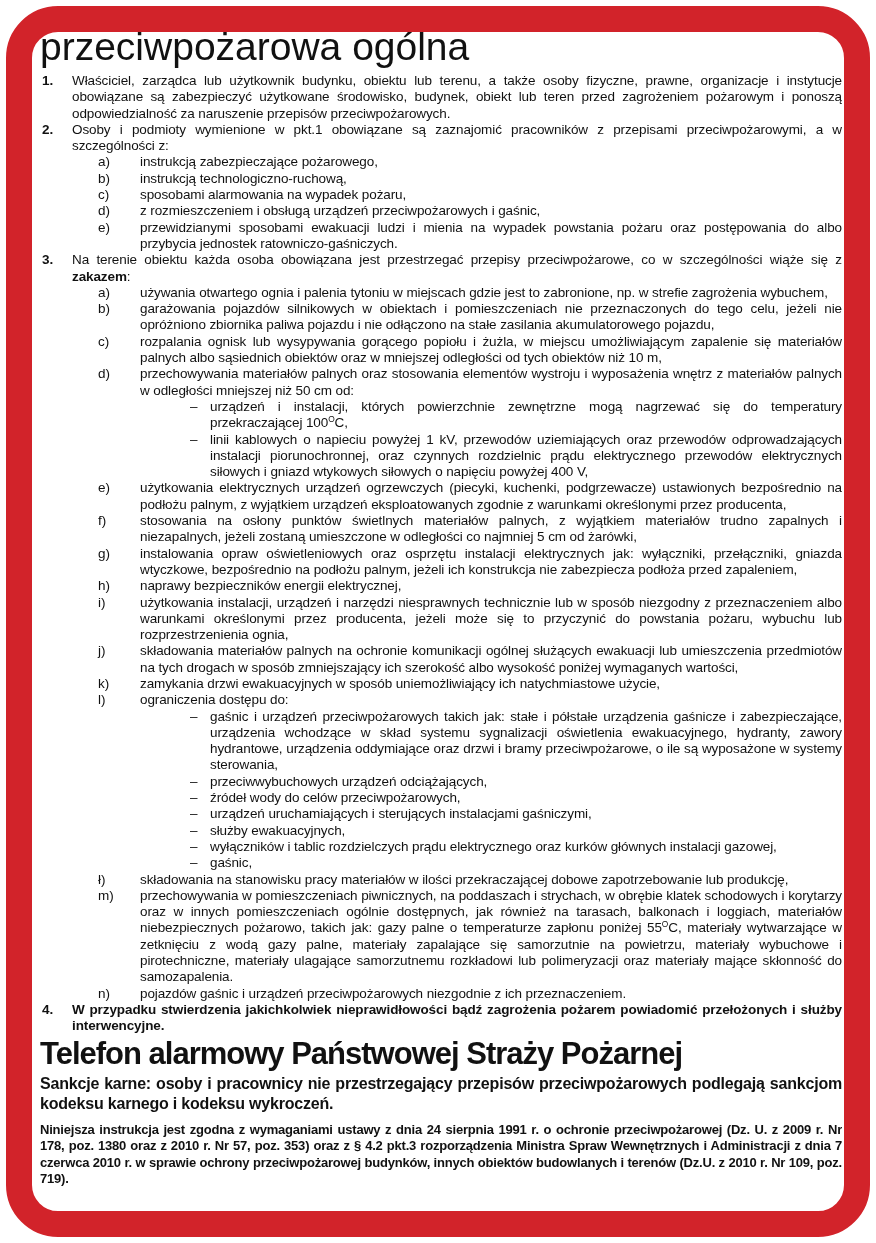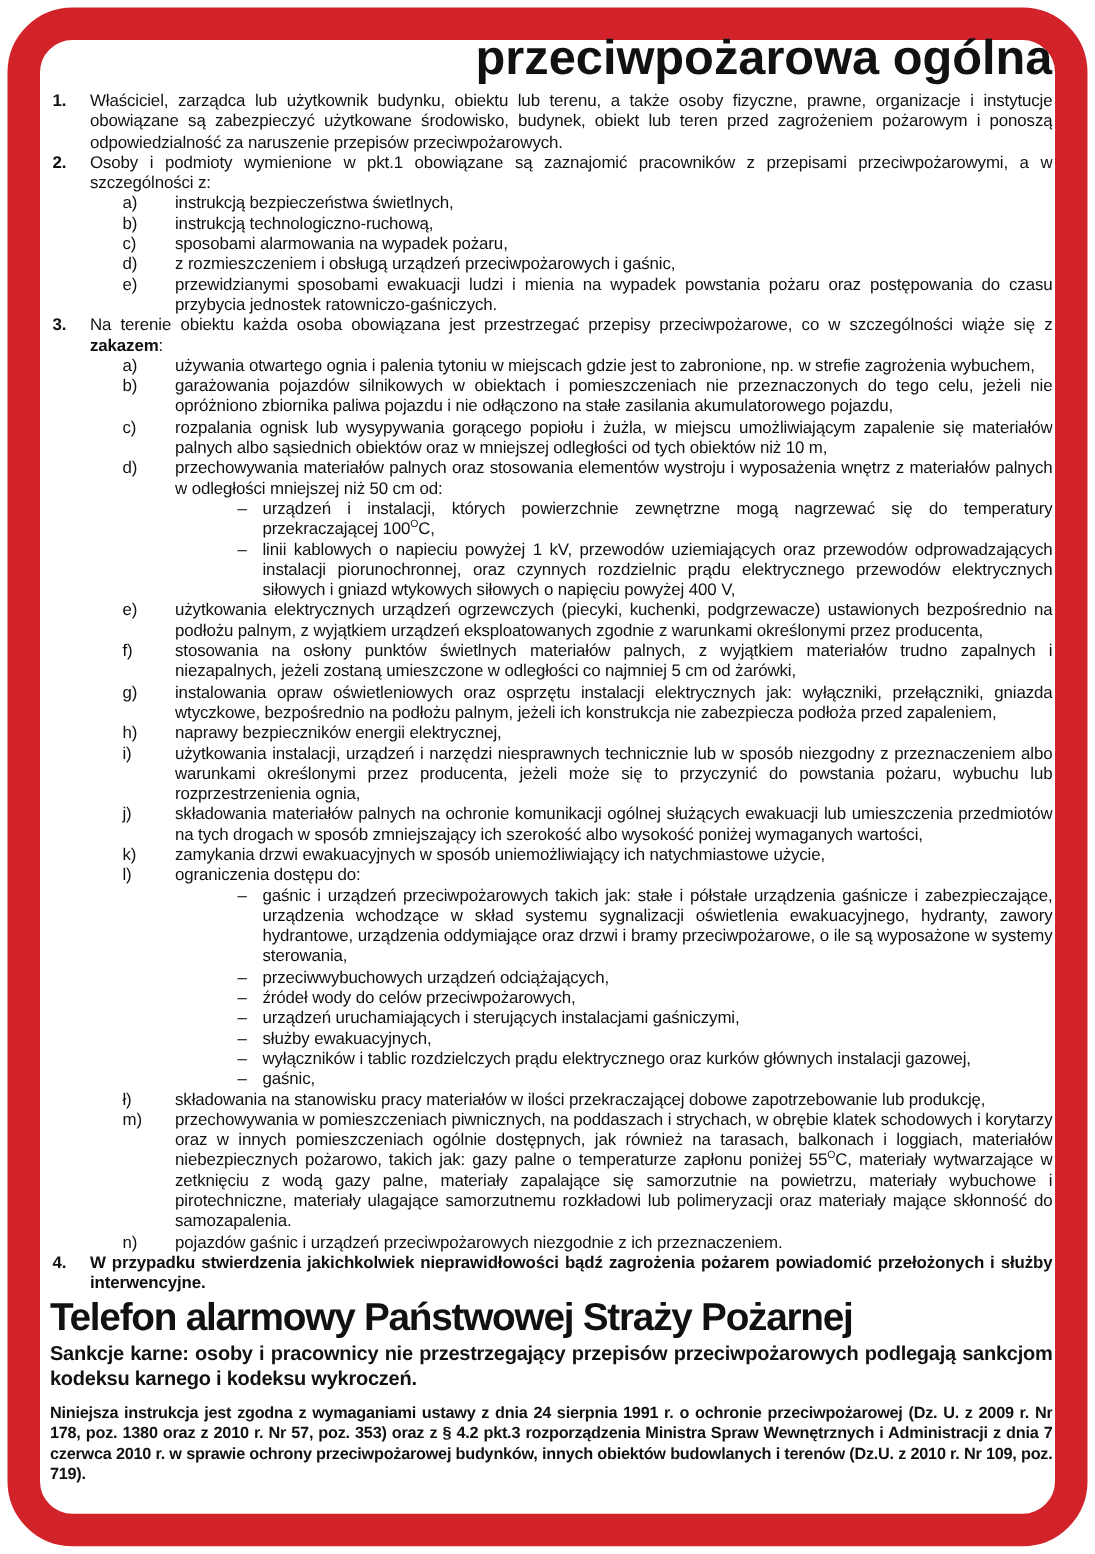--- a/index.html
+++ b/index.html
@@ -1,20 +1,20 @@
 <!DOCTYPE html>
 <html lang="pl"><head>
 <meta charset="utf-8">
 <style>
   html,body{margin:0;padding:0;background:#ffffff;}
   body{width:876px;height:1243px;position:relative;font-family:"Liberation Sans",sans-serif;color:#111;overflow:hidden;}
   .frame{position:absolute;left:6px;top:6px;right:6px;bottom:6px;border:26px solid #d2232a;border-radius:52px;box-sizing:border-box;}
   .content{position:absolute;left:40px;right:34px;top:26px;bottom:24px;overflow:hidden;}
   .title1{font-size:45px;line-height:46px;font-weight:bold;text-align:center;letter-spacing:0.5px;}
-  .title2{font-size:39px;line-height:41px;font-weight:bold;text-align:right;margin-bottom:6px;}
+  .title2{font-size:39px;line-height:41px;font-weight:normal;text-align:left;margin-bottom:6px;}
   .list{font-size:13.5px;line-height:16.3px;letter-spacing:-0.1px;}
   .row{display:flex;align-items:flex-start;}
   .row .marker{flex:none;}
   .row .txt{flex:1;text-align:justify;}
   .r0 > .marker{width:30px;font-weight:bold;padding-left:2px;}
   .r1{margin-left:58px;}
   .r1 > .marker{width:42px;}
   .r2{margin-left:150px;}
   .r2 > .marker{width:20px;}
   .bold{font-weight:bold;}
@@ -37,37 +37,37 @@
       <div class="row r0">
         <span class="marker">1.</span>
         <div class="txt">Właściciel, zarządca lub użytkownik budynku, obiektu lub terenu, a także osoby fizyczne, prawne, organizacje i instytucje obowiązane są zabezpieczyć użytkowane środowisko, budynek, obiekt lub teren przed zagrożeniem pożarowym i ponoszą odpowiedzialność za naruszenie przepisów przeciwpożarowych.</div>
       </div>
       <div class="row r0">
         <span class="marker">2.</span>
         <div class="txt">Osoby i podmioty wymienione w pkt.1 obowiązane są zaznajomić pracowników z przepisami przeciwpożarowymi, a w szczególności z:</div>
       </div>
       <div class="row r1">
         <span class="marker">a)</span>
-        <div class="txt">instrukcją bezpieczeństwa świetlnych,</div>
+        <div class="txt">instrukcją zabezpieczające pożarowego,</div>
       </div>
       <div class="row r1">
         <span class="marker">b)</span>
         <div class="txt">instrukcją technologiczno-ruchową,</div>
       </div>
       <div class="row r1">
         <span class="marker">c)</span>
         <div class="txt">sposobami alarmowania na wypadek pożaru,</div>
       </div>
       <div class="row r1">
         <span class="marker">d)</span>
         <div class="txt">z rozmieszczeniem i obsługą urządzeń przeciwpożarowych i gaśnic,</div>
       </div>
       <div class="row r1">
         <span class="marker">e)</span>
-        <div class="txt">przewidzianymi sposobami ewakuacji ludzi i mienia na wypadek powstania pożaru oraz postępowania do czasu przybycia jednostek ratowniczo-gaśniczych.</div>
+        <div class="txt">przewidzianymi sposobami ewakuacji ludzi i mienia na wypadek powstania pożaru oraz postępowania do albo przybycia jednostek ratowniczo-gaśniczych.</div>
       </div>
       <div class="row r0">
         <span class="marker">3.</span>
         <div class="txt">Na terenie obiektu każda osoba obowiązana jest przestrzegać przepisy przeciwpożarowe, co w szczególności wiąże się z <b>zakazem</b>:</div>
       </div>
       <div class="row r1">
         <span class="marker">a)</span>
         <div class="txt">używania otwartego ognia i palenia tytoniu w miejscach gdzie jest to zabronione, np. w strefie zagrożenia wybuchem,</div>
       </div>
       <div class="row r1">

